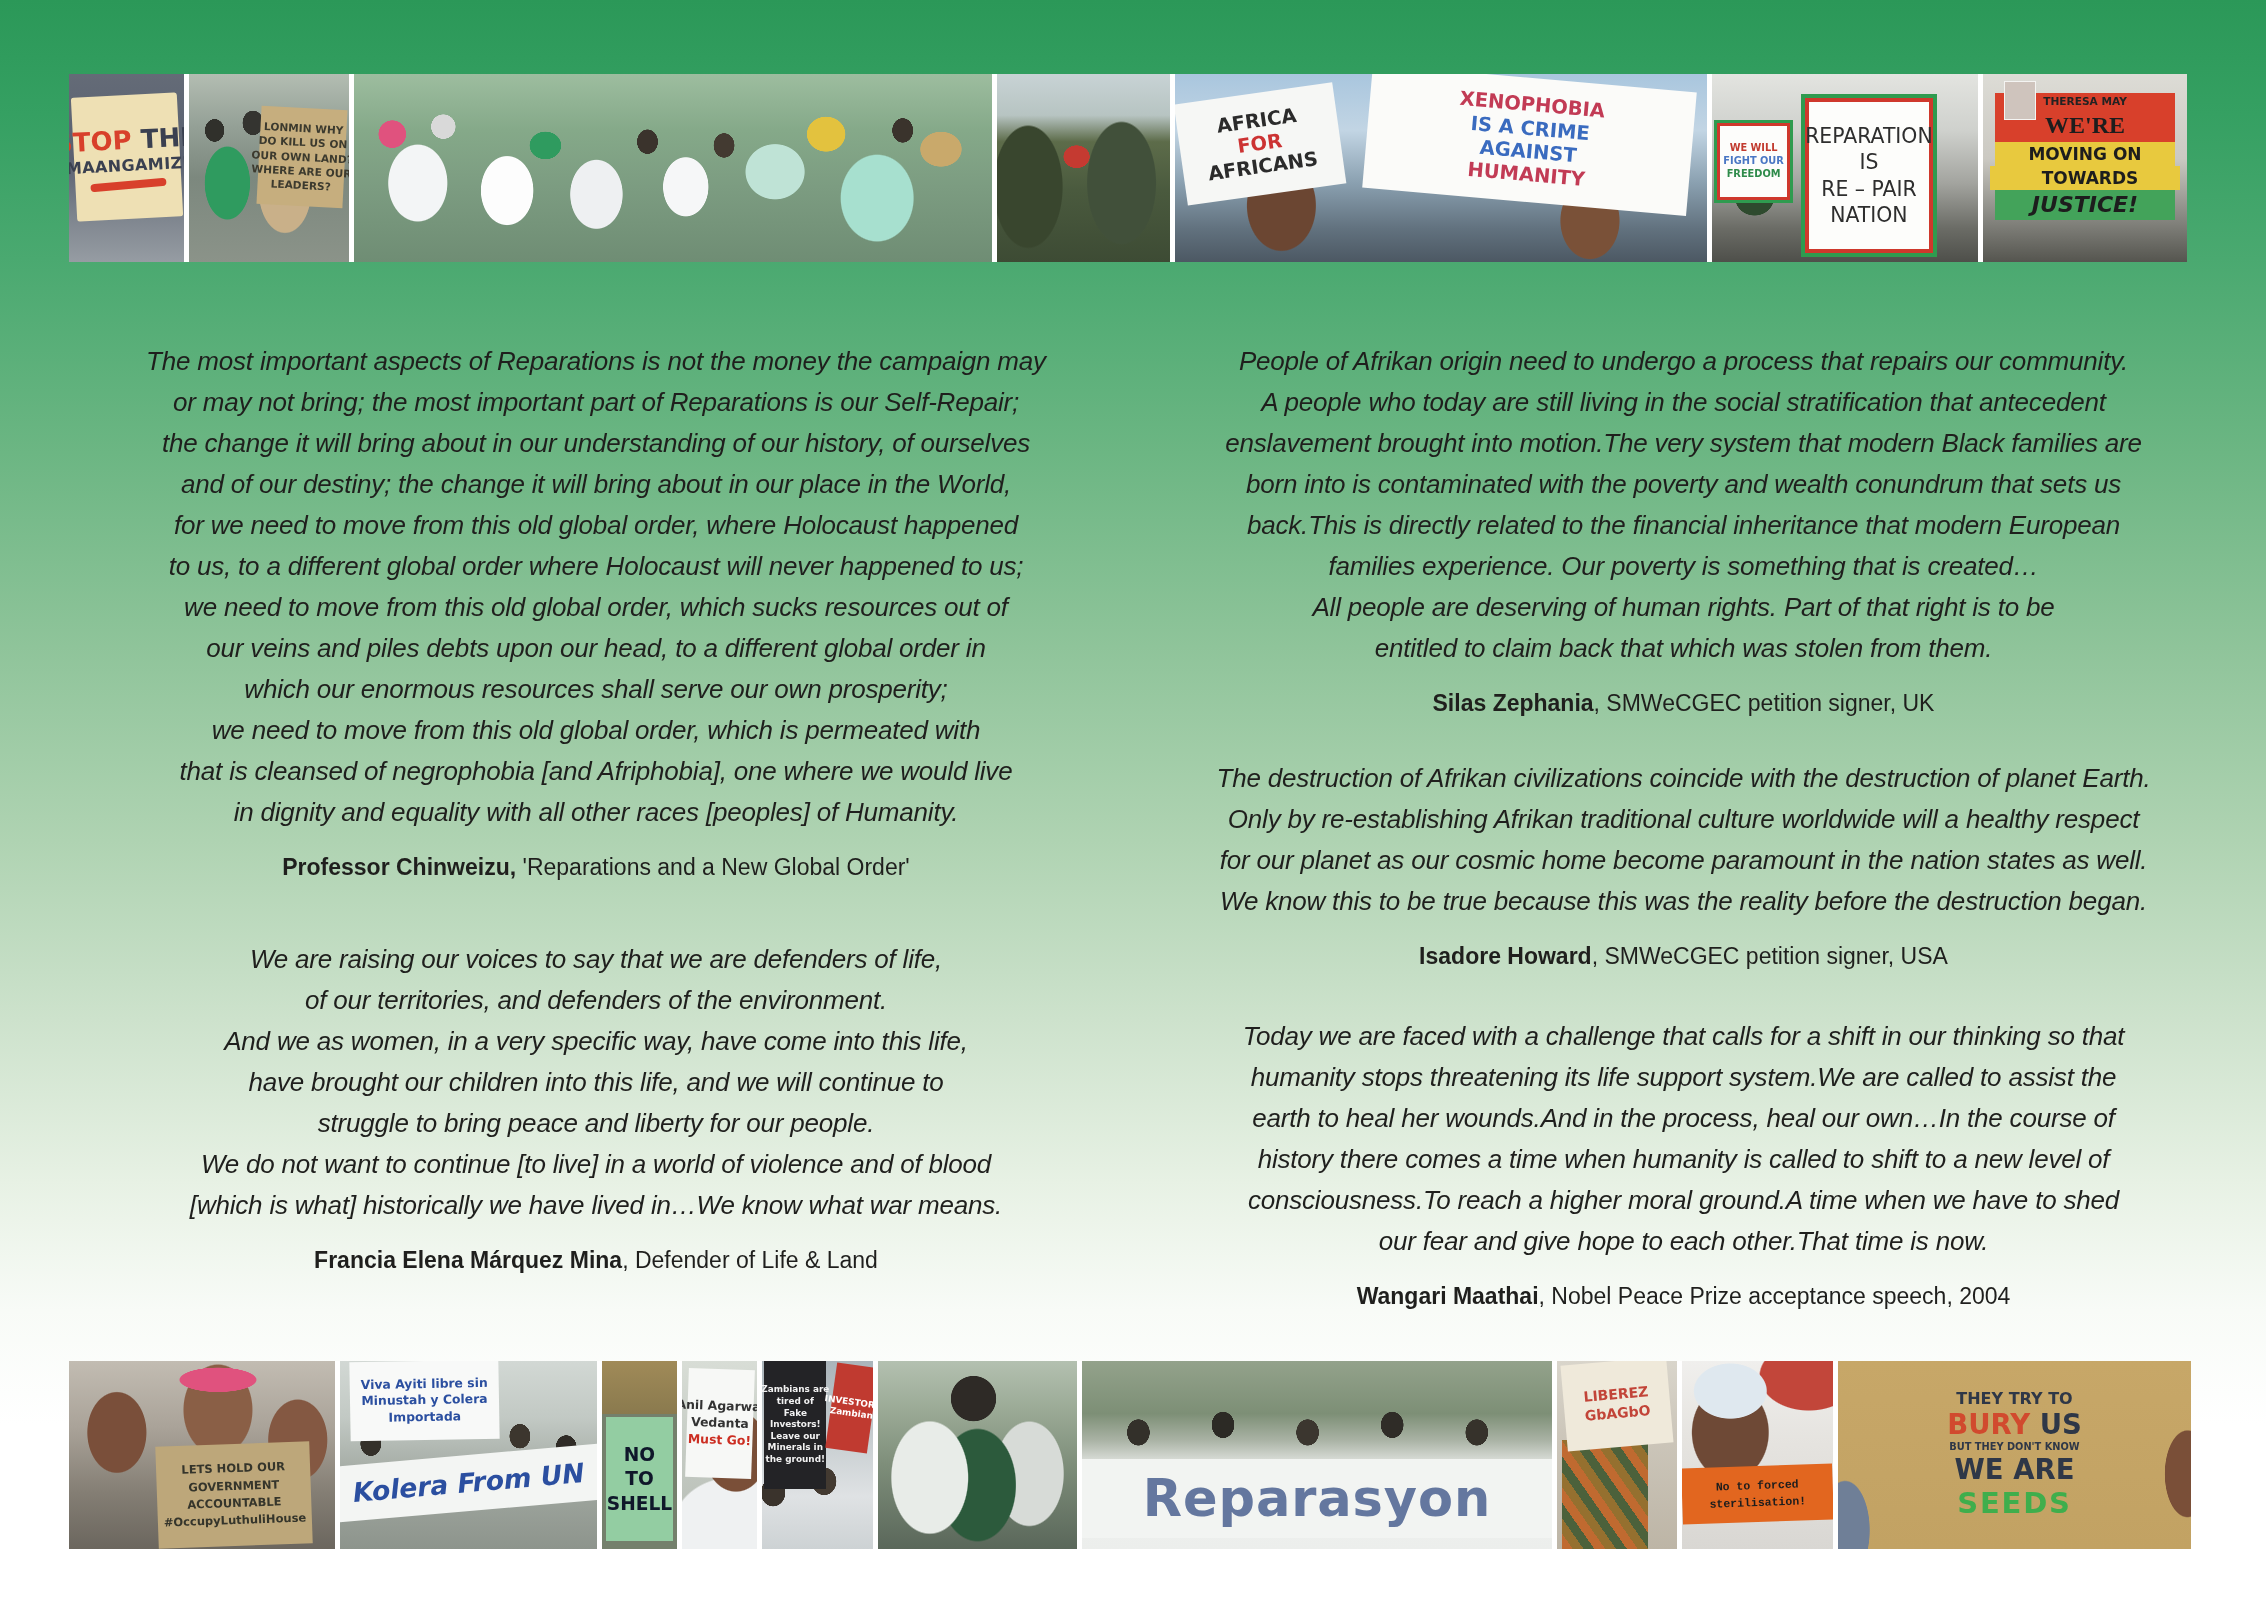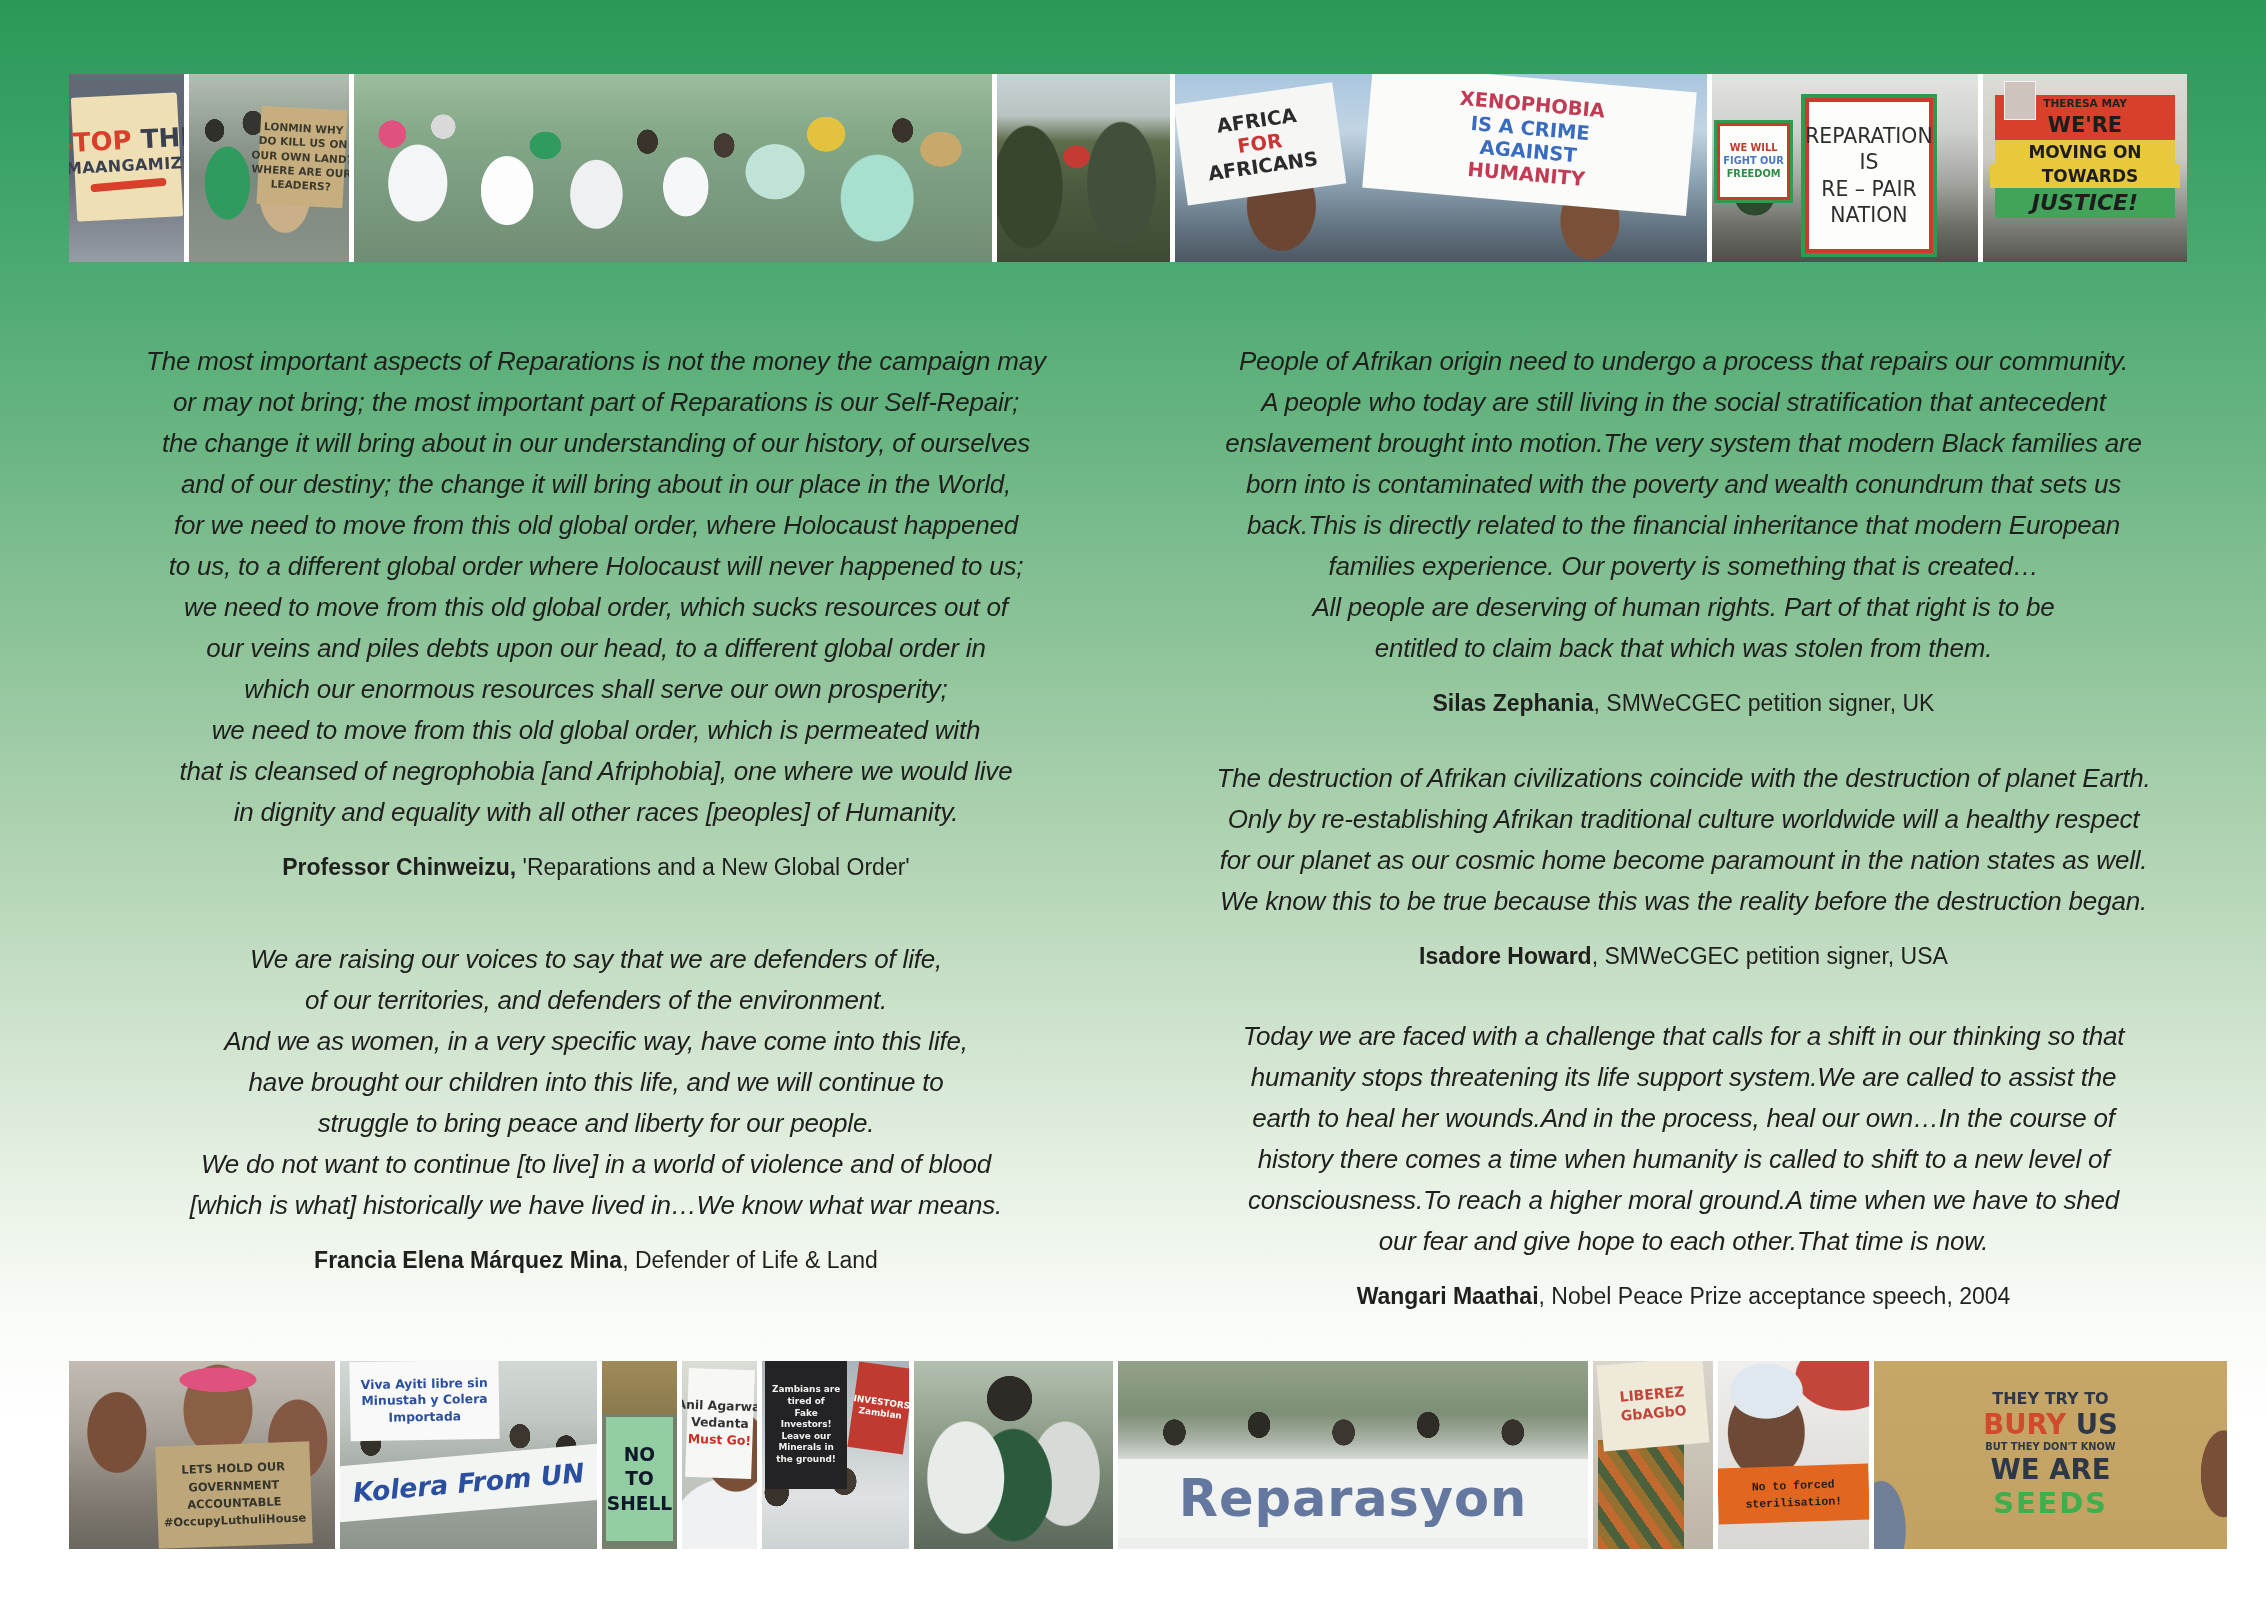--- a/index.html
+++ b/index.html
@@ -60,21 +60,21 @@
   .photo--reparation-march{background:
     radial-gradient(19.5px 17.7px at 16% 66%,#2e4a2e 0 97%,transparent 100%),
     radial-gradient(23px 21px at 62% 84%,#b78a5e 0 97%,transparent 100%),
     linear-gradient(180deg,#e3e4e0 0%,#cfd1cd 30%,#a3a49f 58%,#6b6c66 82%,#4e4f4a 100%);}
   .photo--reparation-march .sign:nth-child(1){left:2%;top:26%;width:25%;height:38%;background:#fdfdfb;border:3.5px solid #cf382c;outline:3.5px solid #2f9b4f;font-weight:700;font-size:9.8px;line-height:1.3;}
   .photo--reparation-march .sign:nth-child(2){left:35%;top:13%;width:45%;height:78%;background:#fdfdfb;border:4.4px solid #cf382c;outline:4.4px solid #2f9b4f;font-weight:500;font-size:20.4px;color:#2e2e2e;line-height:1.3;}
   .photo--theresa-may-justice{background:linear-gradient(180deg,#dddcd6 0%,#cbc9c2 45%,#8a8a84 75%,#55554f 100%);}
   .photo--theresa-may-justice .sign{left:6%;top:3%;width:88%;height:82%;font-weight:700;}
   .photo--theresa-may-justice .sign-line{width:100%;padding:1.8px 0;}
   .photo--theresa-may-justice .sign-line:nth-child(1){font-size:10.6px;}
-  .photo--theresa-may-justice .sign-line:nth-child(2){font-size:21px;}
+  .photo--theresa-may-justice .sign-line:nth-child(2){font-size:24px;font-family:Liberation Serif, serif;}
   .photo--theresa-may-justice .sign-line:nth-child(3),
   .photo--theresa-may-justice .sign-line:nth-child(4){font-size:17px;}
   .photo--theresa-may-justice .sign-line:nth-child(5){font-size:22px;font-style:italic;}
   .photo--theresa-may-justice .sign::before{content:"";position:absolute;left:5%;top:1%;width:30px;height:37px;background:#cfc4bd;border:1.8px solid #f4f4f2;}
   
   .photo--occupy{background:
     radial-gradient(39px 12.4px at 56% 10%,#e0527e 0 97%,transparent 100%),
     radial-gradient(35px 46px at 56% 26%,#8a5f46 0 97%,transparent 100%),
     radial-gradient(30px 41px at 18% 38%,#7a4f3a 0 97%,transparent 100%),
     radial-gradient(30px 41px at 86% 42%,#845842 0 97%,transparent 100%),
@@ -90,21 +90,21 @@
   .photo--no-to-shell{background:linear-gradient(180deg,#a08a58 0%,#8a7a4e 28%,#74806c 28%,#74806c 100%);}
   .photo--no-to-shell .sign{left:5%;top:30%;width:90%;height:66%;background:#93cda2;color:#0f172a;font-weight:800;font-size:18.6px;line-height:1.3;}
   .photo--vedanta{background:
     radial-gradient(32px 41px at 72% 48%,#7a4f38 0 97%,transparent 100%),
     radial-gradient(62px 50px at 70% 88%,#eff1f2 0 97%,transparent 100%),
     linear-gradient(180deg,#d8ddd6 0%,#c8cec6 40%,#b3b9b2 100%);}
   .photo--vedanta .sign{left:6%;top:4%;width:88%;height:58%;background:#f7f8f6;font-weight:700;font-size:12.4px;line-height:1.35;transform:rotate(2deg);}
   .photo--zambian-investors{background:
     radial-gradient(12.4px 14px at 10% 70%,#3a332c 0 97%,transparent 100%),
     radial-gradient(12.4px 14px at 56% 64%,#433a31 0 97%,transparent 100%),
-    linear-gradient(180deg,#aab4ba 0%,#c2c9cc 35%,#dfe2e4 72%,#cdd2d4 100%); padding-left: 36px;}
+    linear-gradient(180deg,#aab4ba 0%,#c2c9cc 35%,#dfe2e4 72%,#cdd2d4 100%);}
   .photo--zambian-investors .sign:nth-child(1){left:2%;top:0;width:56%;height:68%;background:#232326;color:#f2f2f2;font-weight:700;font-size:8.9px;line-height:1.3;}
   .photo--zambian-investors .sign:nth-child(2){right:0;top:2%;width:38%;height:46%;background:#c03a30;color:#ffffff;font-weight:700;font-size:8.9px;transform:rotate(8deg);line-height:1.3;}
   .photo--raised-hands{background:
     radial-gradient(23px 23px at 48% 20%,#2e2a26 0 97%,transparent 100%),
     radial-gradient(39px 57px at 26% 62%,#e8ece8 0 97%,transparent 100%),
     radial-gradient(39px 57px at 50% 66%,#2c5a3c 0 97%,transparent 100%),
     radial-gradient(35px 53px at 76% 60%,#d7dbd7 0 97%,transparent 100%),
     linear-gradient(180deg,#b3c0b0 0%,#9cab97 25%,#7e8e7a 55%,#5a675a 100%);}
   .photo--reparasyon{background:
     radial-gradient(11.5px 13.3px at 12% 38%,#33302a 0 97%,transparent 100%),

